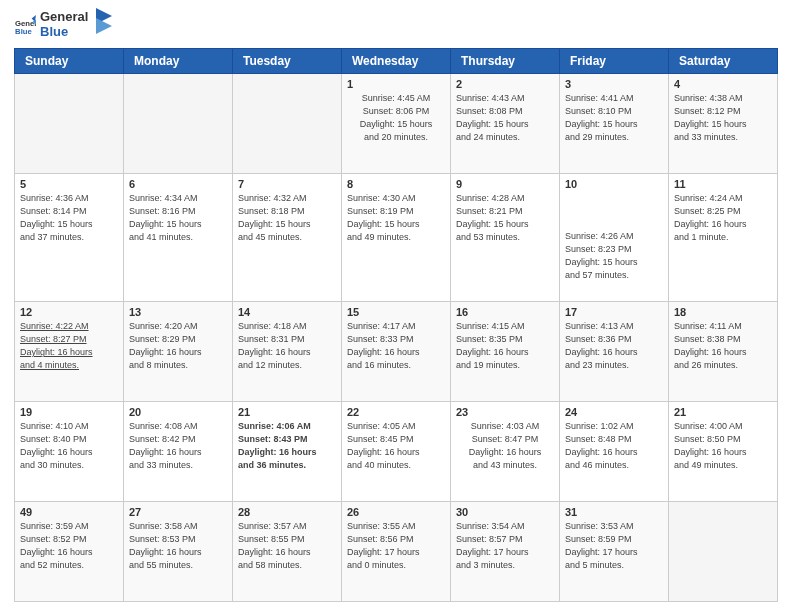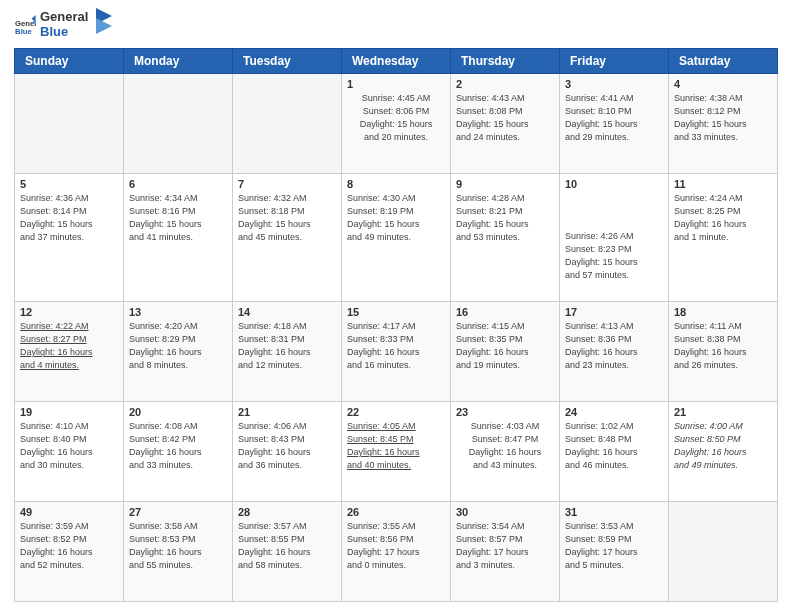--- a/index.html
+++ b/index.html
@@ -276,49 +276,49 @@
           </td>
           <td>
             <span class="day-number">20</span>
             <div class="day-info" style="white-space: pre-line;">Sunrise: 4:08 AM
 Sunset: 8:42 PM
 Daylight: 16 hours
 and 33 minutes.</div>
           </td>
           <td>
             <span class="day-number">21</span>
-            <div class="day-info" style="white-space: pre-line;">Sunrise: 4:06 AM
+            <div class="day-info" style="white-space: pre-line; font-weight: bold;">Sunrise: 4:06 AM
 Sunset: 8:43 PM
 Daylight: 16 hours
 and 36 minutes.</div>
           </td>
           <td>
             <span class="day-number">22</span>
-            <div class="day-info" style="white-space: pre-line; text-decoration: underline;">Sunrise: 4:05 AM
+            <div class="day-info" style="white-space: pre-line;">Sunrise: 4:05 AM
 Sunset: 8:45 PM
 Daylight: 16 hours
 and 40 minutes.</div>
           </td>
           <td>
             <span class="day-number">23</span>
             <div class="day-info" style="white-space: pre-line; text-align: center;">Sunrise: 4:03 AM
 Sunset: 8:47 PM
 Daylight: 16 hours
 and 43 minutes.</div>
           </td>
           <td>
             <span class="day-number">24</span>
             <div class="day-info" style="white-space: pre-line;">Sunrise: 1:02 AM
 Sunset: 8:48 PM
 Daylight: 16 hours
 and 46 minutes.</div>
           </td>
           <td>
             <span class="day-number">21</span>
-            <div class="day-info" style="white-space: pre-line; font-style: italic;">Sunrise: 4:00 AM
+            <div class="day-info" style="white-space: pre-line;">Sunrise: 4:00 AM
 Sunset: 8:50 PM
 Daylight: 16 hours
 and 49 minutes.</div>
           </td>
         </tr>
         <tr>
           <td>
             <span class="day-number">49</span>
             <div class="day-info" style="white-space: pre-line;">Sunrise: 3:59 AM
 Sunset: 8:52 PM

